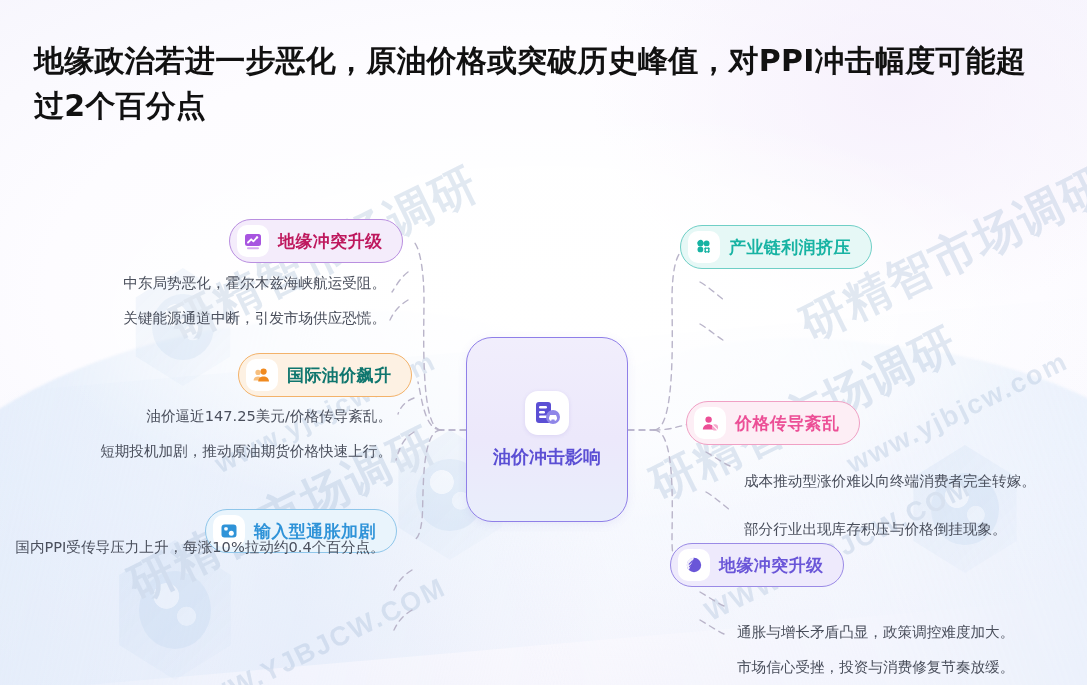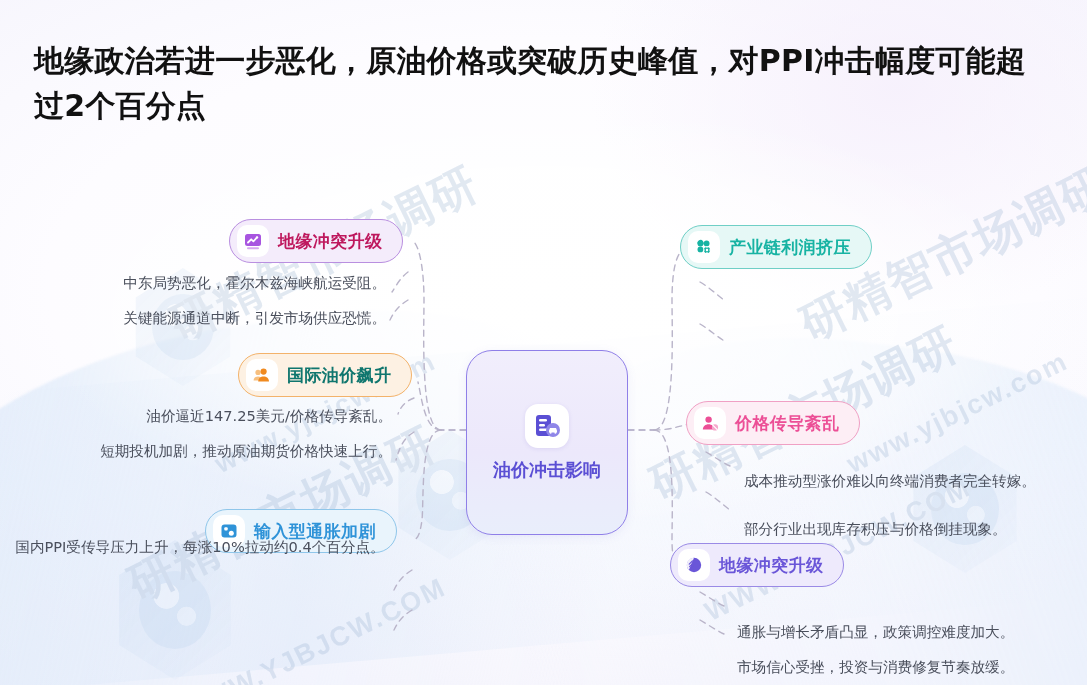--- a/index.html
+++ b/index.html
@@ -132,21 +132,20 @@
     border-radius: 26px;
     background: linear-gradient(180deg, #f1eefc 0%, #ece8fb 55%, #e9eefb 100%);
     box-shadow: 0 2px 10px rgba(120,105,205,.10);
     display: flex;
     flex-direction: column;
     align-items: center;
     justify-content: center;
     gap: 9px;
     box-sizing: border-box;
     padding: 0 14px;
-    margin-top: 13px;
   }
   .center-icon {
     width: 44px;
     height: 44px;
     border-radius: 13px;
     background: #ffffff;
     display: flex;
     align-items: center;
     justify-content: center;
     box-shadow: 0 1px 4px rgba(110,95,195,.14);

